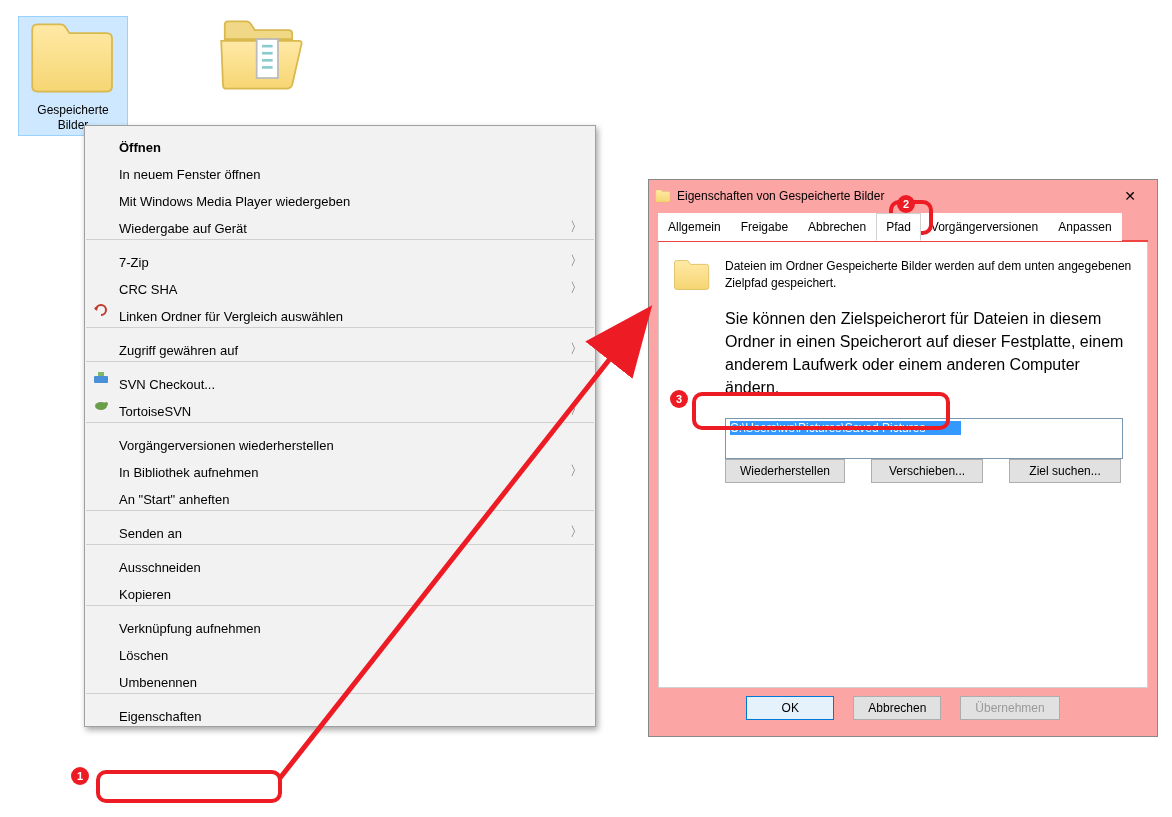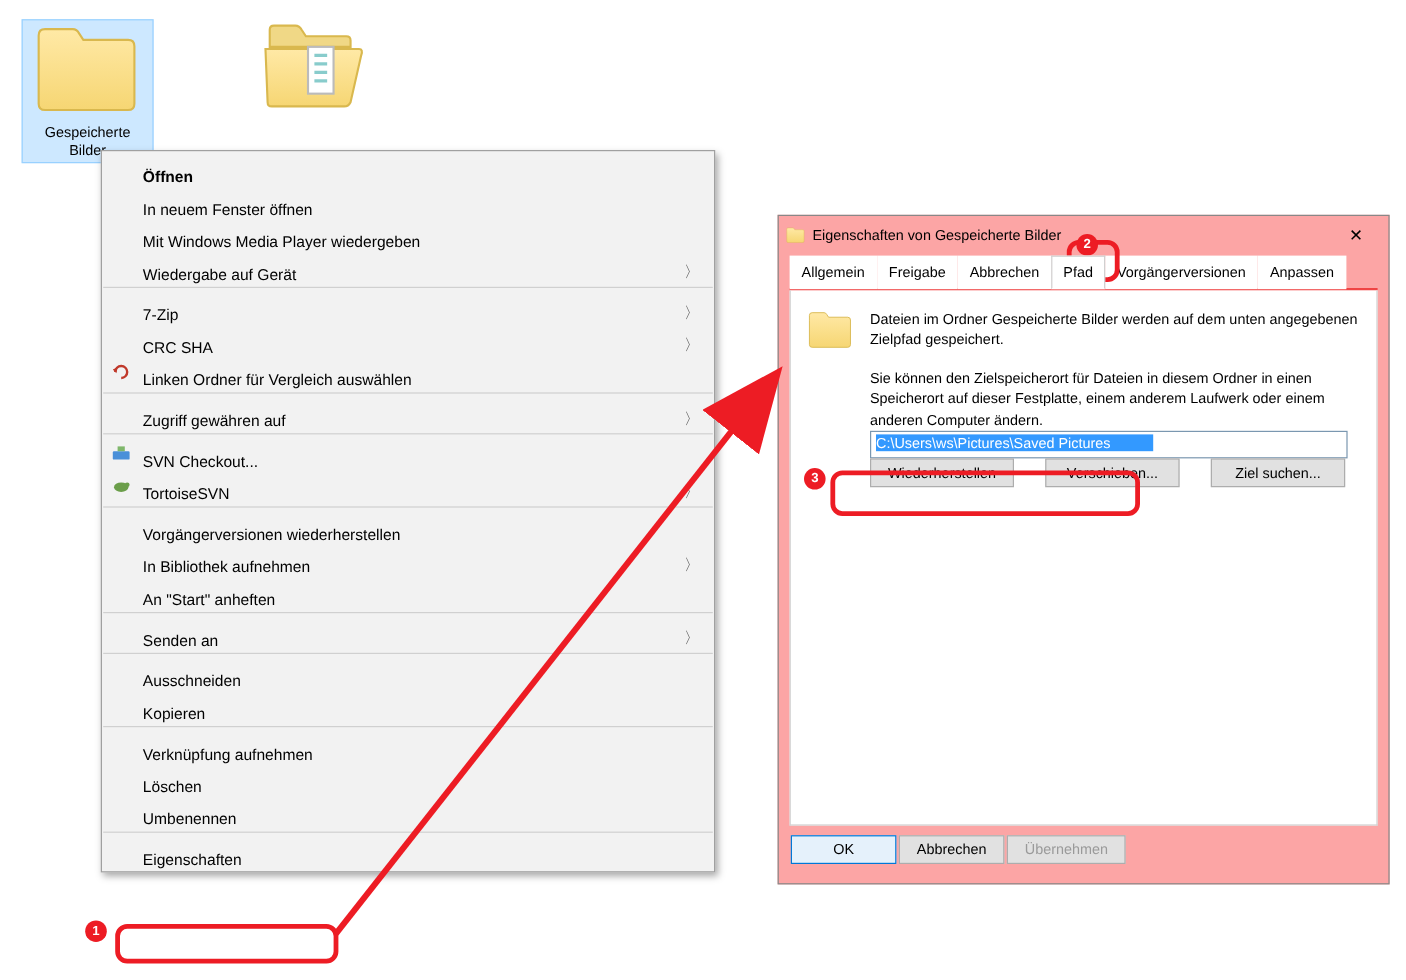--- a/index.html
+++ b/index.html
@@ -28,26 +28,26 @@
 .dlg-title span{font-size:12px}
 .dlg-close{margin-left:auto;width:42px;height:28px;text-align:center;line-height:28px;font-size:14px}
 .dlg-body{padding:0 9px}
 .tabs{display:flex;border-bottom:2px solid #ef4444;margin-bottom:0}
 .tab{padding:6px 9px;font-size:12px;color:#000;border:1px solid transparent;position:relative;top:1px;background:#fff}
 .tab.active{border:1px solid #d0d0d0;border-bottom:1px solid #fff;background:#fff;z-index:10}
 .pane{border:1px solid #d0d0d0;border-top:none;padding:16px 14px 12px;height:446px;position:relative;background:#fff}
 .pane-top{display:flex;gap:14px;margin-bottom:14px}
 .pane-top .ficon{width:38px;height:34px;flex:none}
 .pane-top .txt{font-size:12px;line-height:1.45}
-.pane-note{font-size:12px;line-height:1.45;margin-left:52px;}
-.path-in{margin-left:52px;width:398px;height:23px;border:1px solid #7a97b0;padding:2px 4px;font-size:12px}
+.pane-note{font-size:16px;line-height:1.45;margin-left:52px;margin-bottom:18px}
+.path-in{margin-left:52px;width:398px;height:41px;border:1px solid #7a97b0;padding:2px 4px;font-size:12px}
 .path-in input{border:none;outline:none;width:231px;font-size:12px;font-family:inherit;background:#3399ff;color:#fff}
 .btn-row{margin-left:52px;display:flex;gap:26px}
 .btn{border:1px solid #adadad;background:#e1e1e1;font-size:12px;height:24px;padding:0 14px;min-width:112px}
-.dlg-foot{display:flex;justify-content:flex-start;gap:2px;padding:8px 10px}
+.dlg-foot{display:flex;justify-content:center;gap:19px;padding:8px 10px}
 .dlg-foot .btn{min-width:88px}
 .dlg-foot .btn.primary{border:1px solid #0078d7;background:#e5f1fb}
 .dlg-foot .btn.dis{color:#9a9a9a}
 
 
 .hl{position:absolute;border:4px solid #ed1c24;border-radius:10px;pointer-events:none}
 .num{position:absolute;width:18px;height:18px;border-radius:50%;background:#ed1c24;color:#fff;font-size:11px;font-weight:700;text-align:center;line-height:18px;pointer-events:none}
 .arrow-svg{position:absolute;pointer-events:none}
 </style>
 </head>

